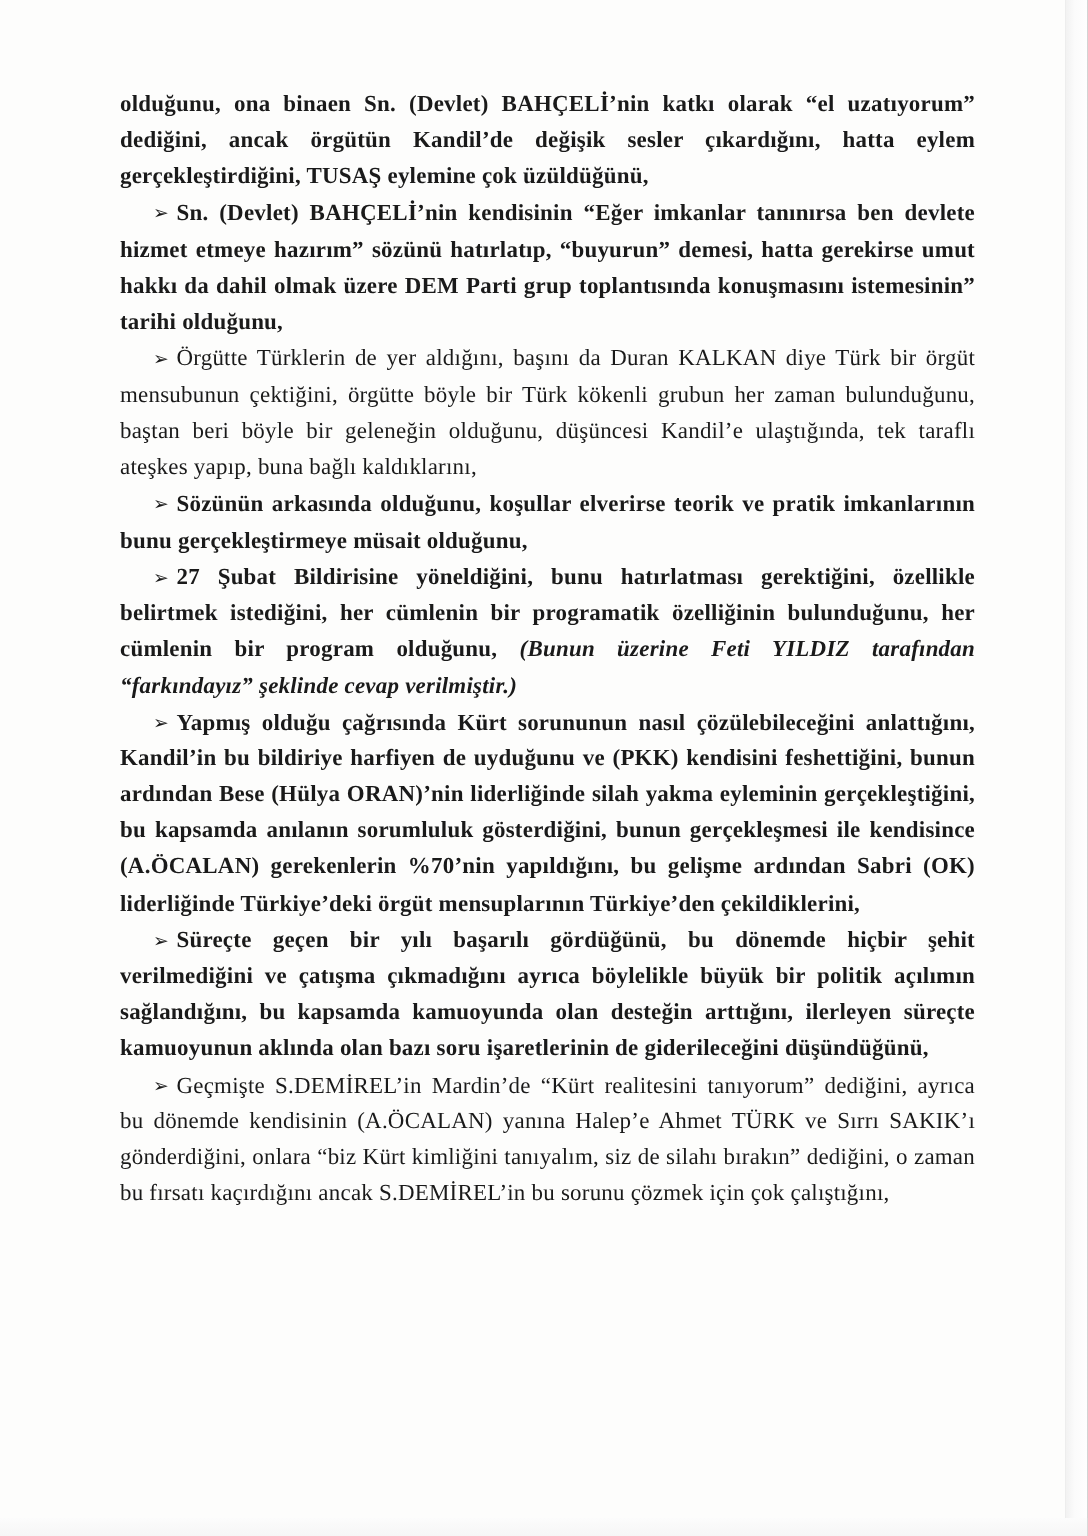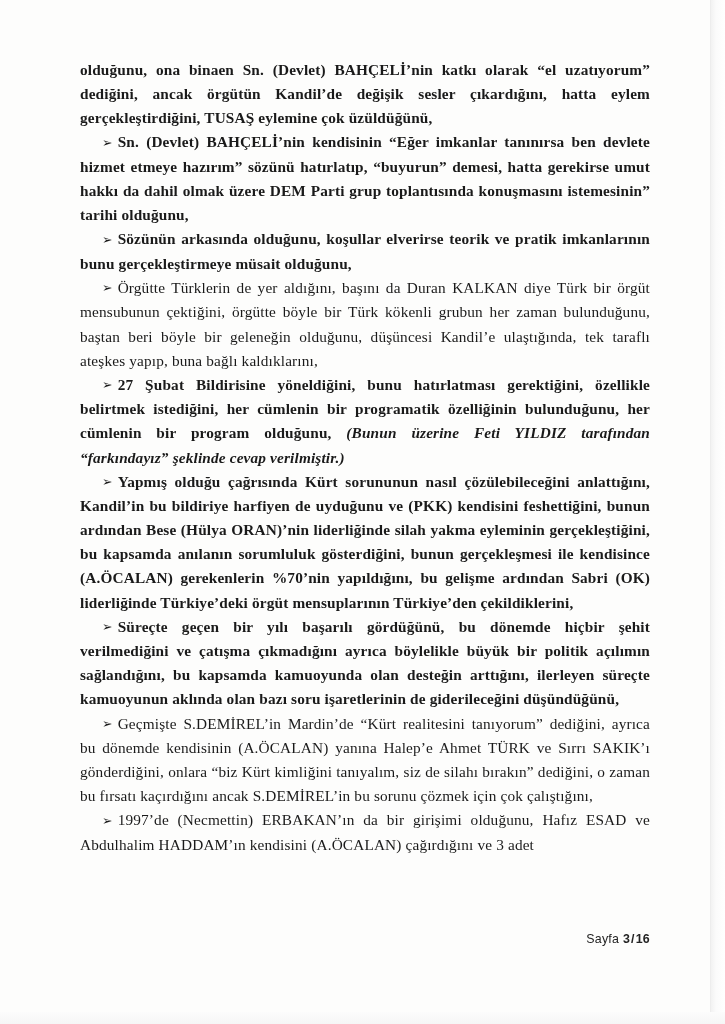--- a/index.html
+++ b/index.html
@@ -107,52 +107,45 @@
   <div class="content">
 
     <p class="para bold plain">
       <span>olduğunu, ona binaen Sn. (Devlet) BAHÇELİ’nin katkı olarak “el uzatıyorum” dediğini, ancak örgütün Kandil’de değişik sesler çıkardığını, hatta eylem gerçekleştirdiğini, TUSAŞ eylemine çok üzüldüğünü,</span>
     </p>
 
     <p class="para bold bulleted">
       <span class="bullet-glyph">➢</span><span>Sn. (Devlet) BAHÇELİ’nin kendisinin “Eğer imkanlar tanınırsa ben devlete hizmet etmeye hazırım” sözünü hatırlatıp, “buyurun” demesi, hatta gerekirse umut hakkı da dahil olmak üzere DEM Parti grup toplantısında konuşmasını istemesinin” tarihi olduğunu,</span>
     </p>
 
+    <p class="para normal bulleted">
+      <span class="bullet-glyph">➢</span><span>Örgütte Türklerin de yer aldığını, başını da Duran KALKAN diye Türk bir örgüt mensubunun çektiğini, örgütte böyle bir Türk kökenli grubun her zaman bulunduğunu, baştan beri böyle bir geleneğin olduğunu, düşüncesi Kandil’e ulaştığında, tek taraflı ateşkes yapıp, buna bağlı kaldıklarını,</span>
+    </p>
+
     <p class="para bold bulleted">
       <span class="bullet-glyph">➢</span><span>Sözünün arkasında olduğunu, koşullar elverirse teorik ve pratik imkanlarının bunu gerçekleştirmeye müsait olduğunu,</span>
-    </p>
-
-    <p class="para normal bulleted">
-      <span class="bullet-glyph">➢</span><span>Örgütte Türklerin de yer aldığını, başını da Duran KALKAN diye Türk bir örgüt mensubunun çektiğini, örgütte böyle bir Türk kökenli grubun her zaman bulunduğunu, baştan beri böyle bir geleneğin olduğunu, düşüncesi Kandil’e ulaştığında, tek taraflı ateşkes yapıp, buna bağlı kaldıklarını,</span>
     </p>
 
     <p class="para bold bulleted">
       <span class="bullet-glyph">➢</span><span>27 Şubat Bildirisine yöneldiğini, bunu hatırlatması gerektiğini, özellikle belirtmek istediğini, her cümlenin bir programatik özelliğinin bulunduğunu, her cümlenin bir program olduğunu, </span><span class="ital">(Bunun üzerine Feti YILDIZ tarafından “farkındayız” şeklinde cevap verilmiştir.)</span>
     </p>
 
     <p class="para bold bulleted">
       <span class="bullet-glyph">➢</span><span>Yapmış olduğu çağrısında Kürt sorununun nasıl çözülebileceğini anlattığını, Kandil’in bu bildiriye harfiyen de uyduğunu ve (PKK) kendisini feshettiğini, bunun ardından Bese (Hülya ORAN)’nin liderliğinde silah yakma eyleminin gerçekleştiğini, bu kapsamda anılanın sorumluluk gösterdiğini, bunun gerçekleşmesi ile kendisince (A.ÖCALAN) gerekenlerin %70’nin yapıldığını, bu gelişme ardından Sabri (OK) liderliğinde Türkiye’deki örgüt mensuplarının Türkiye’den çekildiklerini,</span>
     </p>
 
     <p class="para bold bulleted">
       <span class="bullet-glyph">➢</span><span>Süreçte geçen bir yılı başarılı gördüğünü, bu dönemde hiçbir şehit verilmediğini ve çatışma çıkmadığını ayrıca böylelikle büyük bir politik açılımın sağlandığını, bu kapsamda kamuoyunda olan desteğin arttığını, ilerleyen süreçte kamuoyunun aklında olan bazı soru işaretlerinin de giderileceğini düşündüğünü,</span>
     </p>
 
 
     <p class="para normal bulleted">
       <span class="bullet-glyph">➢</span><span>Geçmişte S.DEMİREL’in Mardin’de “Kürt realitesini tanıyorum” dediğini, ayrıca bu dönemde kendisinin (A.ÖCALAN) yanına Halep’e Ahmet TÜRK ve Sırrı SAKIK’ı gönderdiğini, onlara “biz Kürt kimliğini tanıyalım, siz de silahı bırakın” dediğini, o zaman bu fırsatı kaçırdığını ancak S.DEMİREL’in bu sorunu çözmek için çok çalıştığını,</span>
     </p>
 
-    <p class="para normal bulleted">
-      <span class="bullet-glyph">➢</span><span>1997’de (Necmettin) ERBAKAN’ın da bir girişimi olduğunu, Hafız ESAD ve Abdulhalim HADDAM’ın kendisini (A.ÖCALAN) çağırdığını ve 3 adet</span>
-    </p>
 
   </div>
 
-  <div class="footer">
-    <span>Sayfa</span>
-    <span class="num">3</span><span class="sep">/</span><span class="num">16</span>
-  </div>
 
   <div class="scan-edge-right"></div>
   <div class="scan-edge-bottom"></div>
 
 </div>
 
 </body></html>

